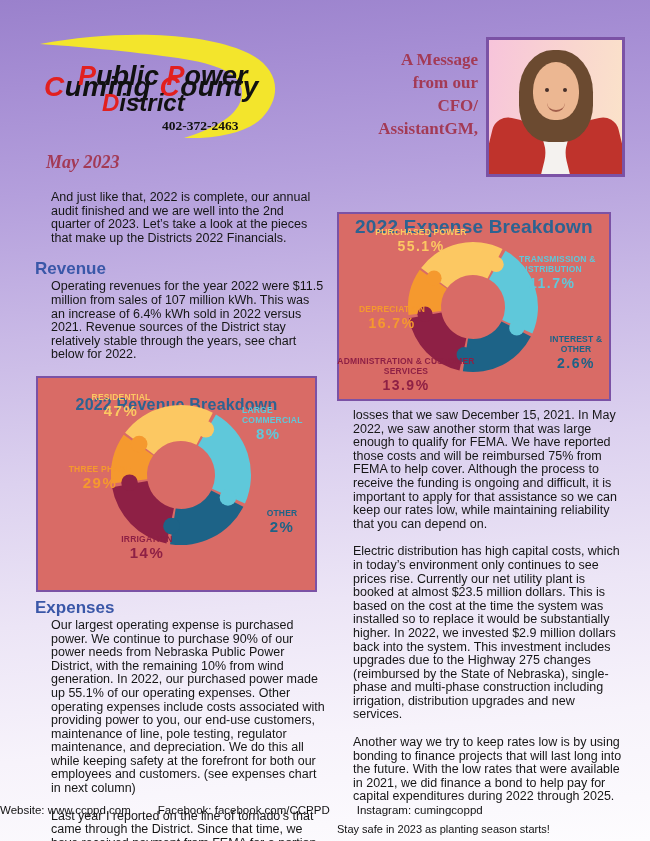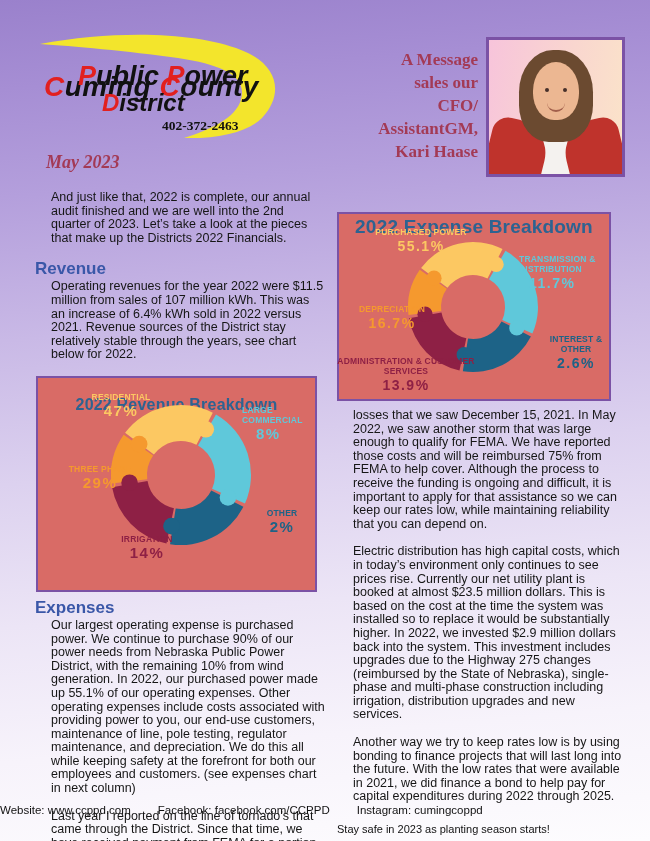--- a/index.html
+++ b/index.html
@@ -82,24 +82,23 @@
     <div class="logo-line l1"><span class="red">C</span><span>uming </span><span class="red">C</span><span>ounty</span></div>
     <div class="logo-line l2"><span class="red">P</span><span>ublic </span><span class="red">P</span><span>ower</span></div>
     <div class="logo-line l3"><span class="red">D</span><span>istrict</span></div>
     <div class="logo-phone">402-372-2463</div>
   </div>
 
   <div class="issue-date">May 2023</div>
 
   <div class="cfo-message">
     <div>A Message</div>
-    <div>sales our</div>
+    <div>from our</div>
     <div>CFO/</div>
     <div>AssistantGM,</div>
-    <div>Kari Haase</div>
   </div>
 
   <div class="photo">
     <div class="ph-shirt"></div>
     <div class="ph-jacket-l"></div>
     <div class="ph-jacket-r"></div>
     <div class="ph-neck"></div>
     <div class="ph-hair"></div>
     <div class="ph-face"></div>
     <div class="ph-eye le"></div>

